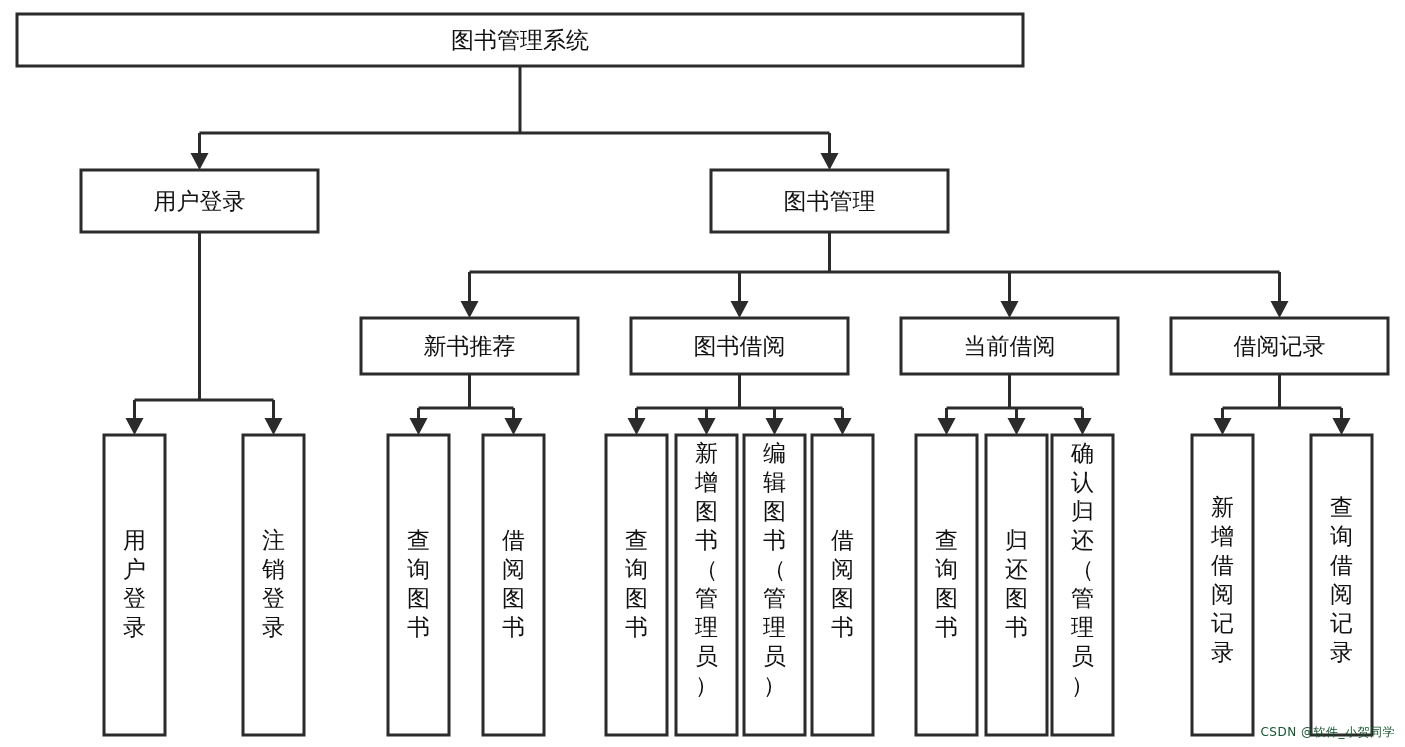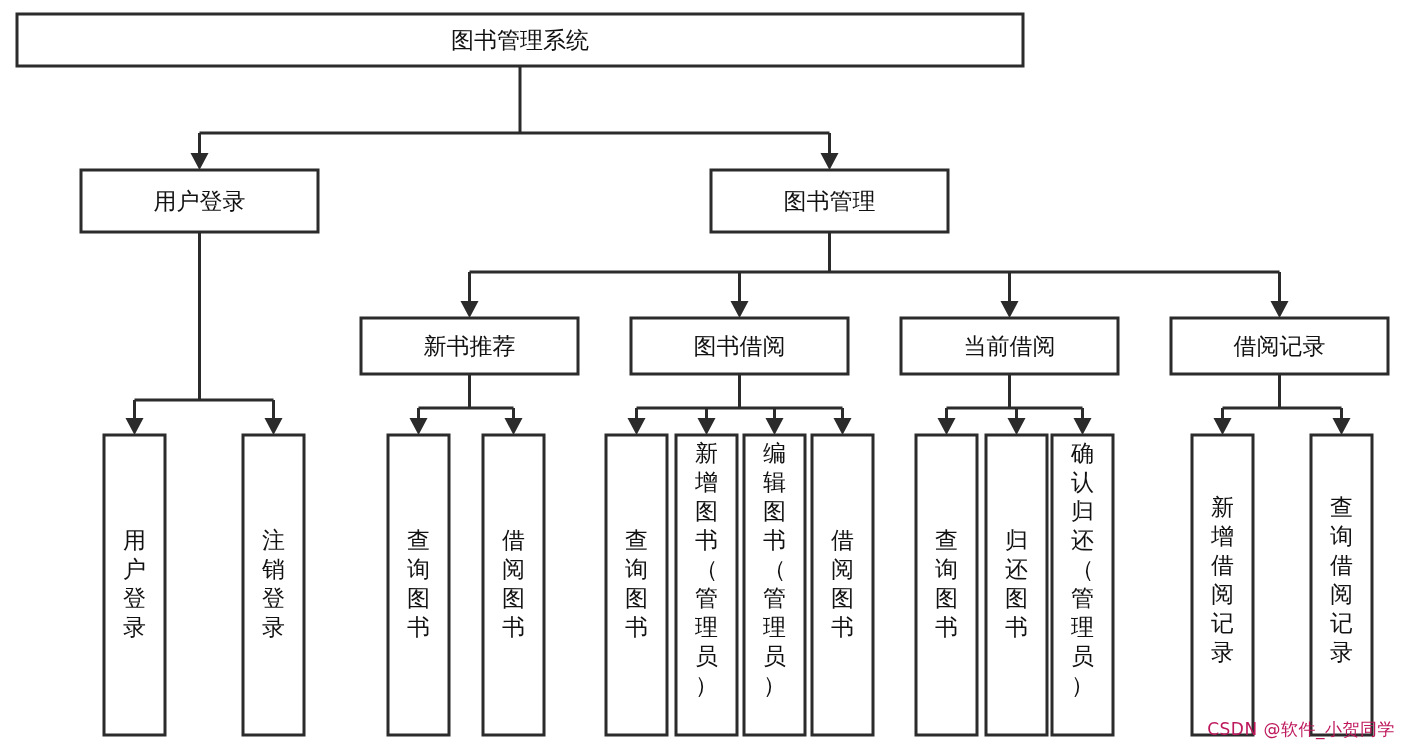--- a/index.html
+++ b/index.html
@@ -46,22 +46,22 @@
     font-family: "DejaVu Sans", "Liberation Sans", sans-serif;
     font-size: 23px;
     fill: #111111;
     text-anchor: middle;
   }
   .watermark {
     position: absolute;
     right: 10px;
     bottom: 6px;
     font-family: "DejaVu Sans", "Liberation Sans", sans-serif;
-    font-size: 17px;
-    color: #be185d;
+    font-size: 12px;
+    color: #14532d;
     white-space: nowrap;
     letter-spacing: 0.5px;
   }
 </style>
 </head>
 <body>
 
 <svg id="diagram-root" viewBox="0 0 1405 747">
   <defs>
     <marker id="arrow" markerWidth="14" markerHeight="14" refX="1" refY="5" orient="auto" markerUnits="userSpaceOnUse">

